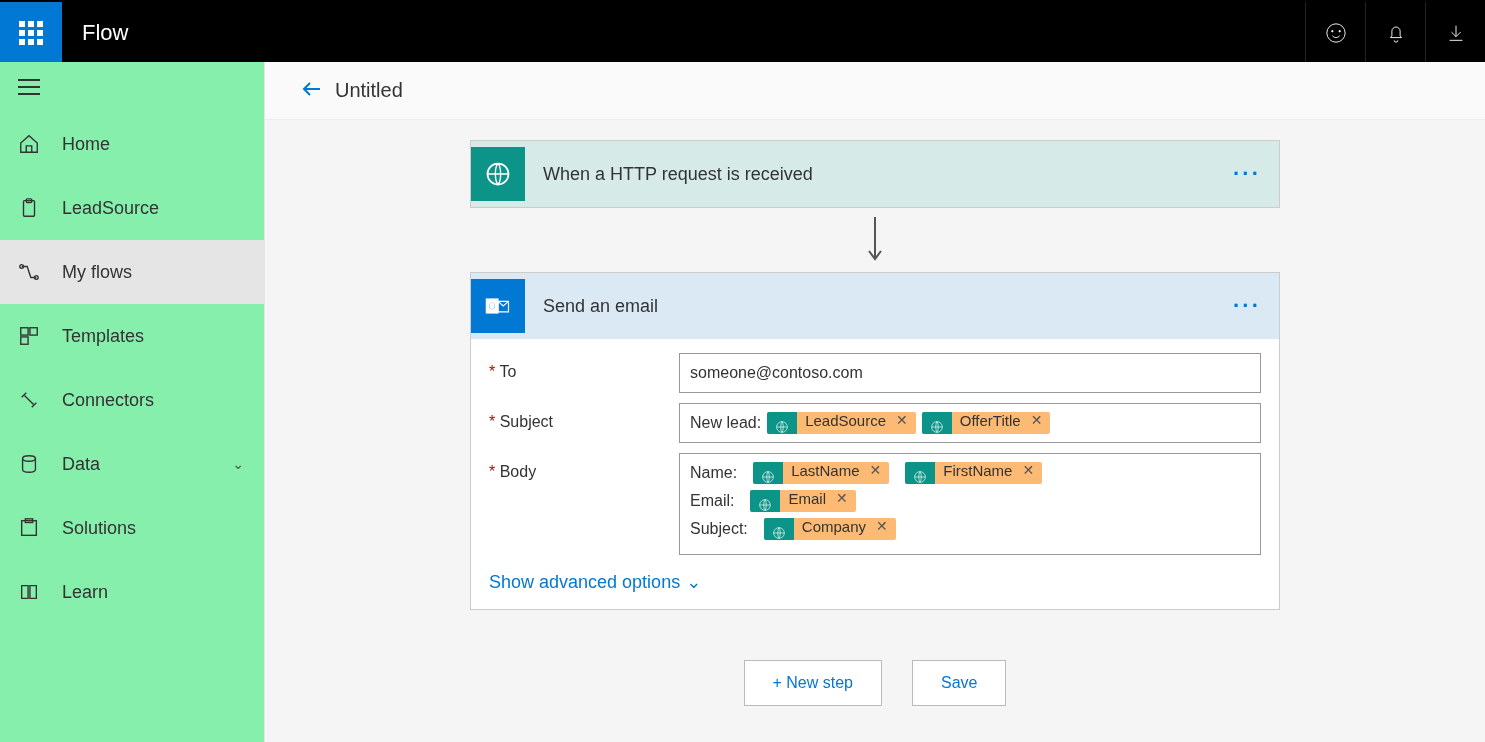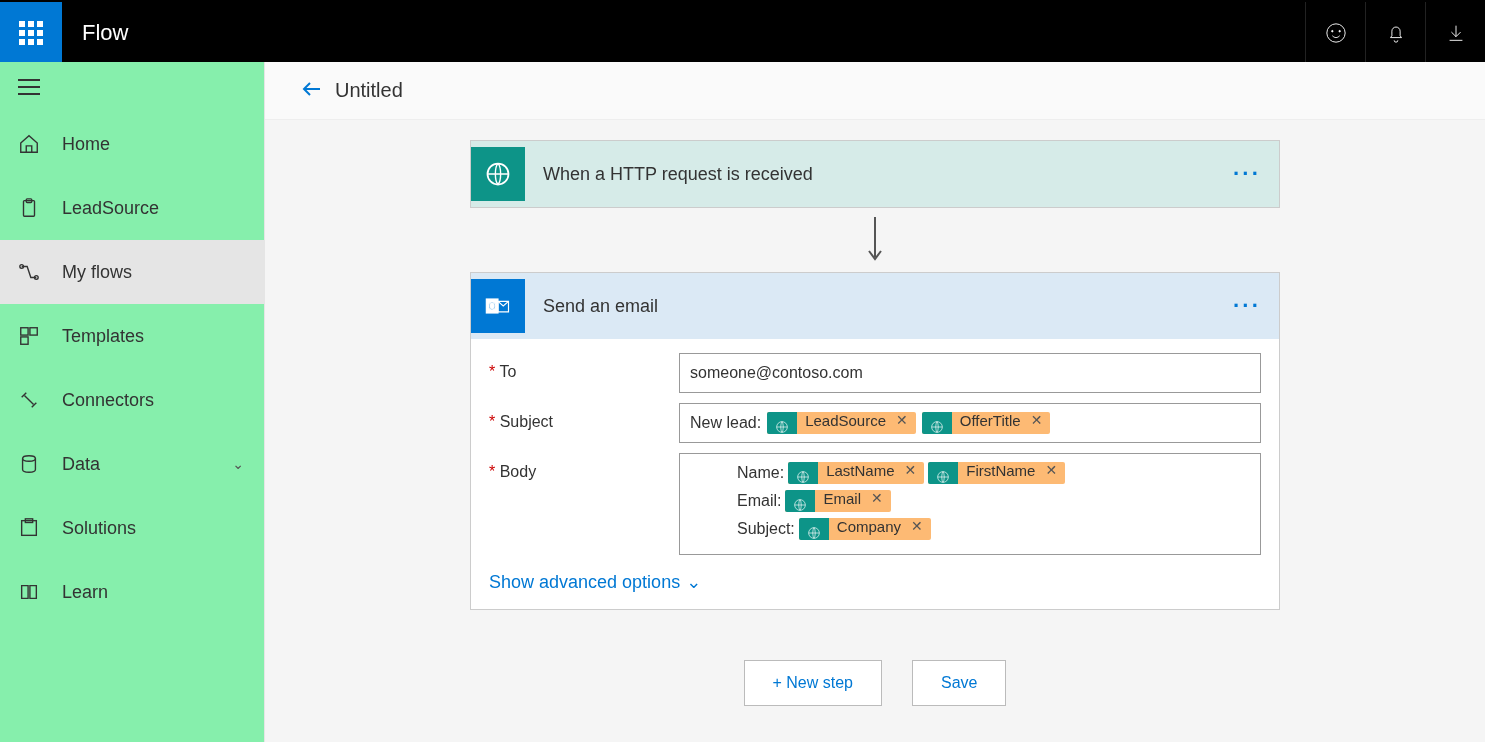--- a/index.html
+++ b/index.html
@@ -52,21 +52,21 @@
   .form-label { width:190px; padding-top:10px; font-size:16px; color:#333; }
   .form-label::before { content:"* "; color:#c00; }
   .form-input { flex:1; border:1px solid #999; min-height:40px; padding:6px 10px; display:flex; flex-wrap:wrap; align-items:center; gap:6px; font-size:16px; }
   .textval { color:#333; }
   .token { display:inline-flex; align-items:flex-start; background:#fdba74; border-radius:2px; height:22px; overflow:hidden; }
   .token .ticon { width:30px; height:30px; background:#0d9488; display:flex; align-items:center; justify-content:center; }
   .token .ticon svg { fill:#fff; width:16px; height:16px; }
   .token .tlabel { padding:0 8px; font-size:15px; color:#333; }
   .token .tremove { padding:0 8px 0 2px; color:#555; cursor:pointer; font-size:14px; }
   .bodybox { flex:1; border:1px solid #999; padding:8px 10px; font-size:16px; }
-  .bodyline { display:flex; align-items:center; gap:4px; margin-bottom:6px; flex-wrap:wrap;margin-left:47px; }
+  .bodyline { display:flex; align-items:center; gap:16px; margin-bottom:6px; flex-wrap:wrap; }
 
   .adv-link { color:#0078d4; font-size:18px; padding:6px 0 2px 0; display:flex; align-items:center; gap:6px; cursor:pointer; }
 
   .footer-buttons { display:flex; gap:30px; margin-top:50px; }
   .btn { border:1px solid #bbb; background:#fff; height:46px; padding:0 28px; font-size:16px; color:#0078d4; display:flex; align-items:center; cursor:pointer; }
 </style>
 </head>
 <body>
 
 <div class="topbar">

